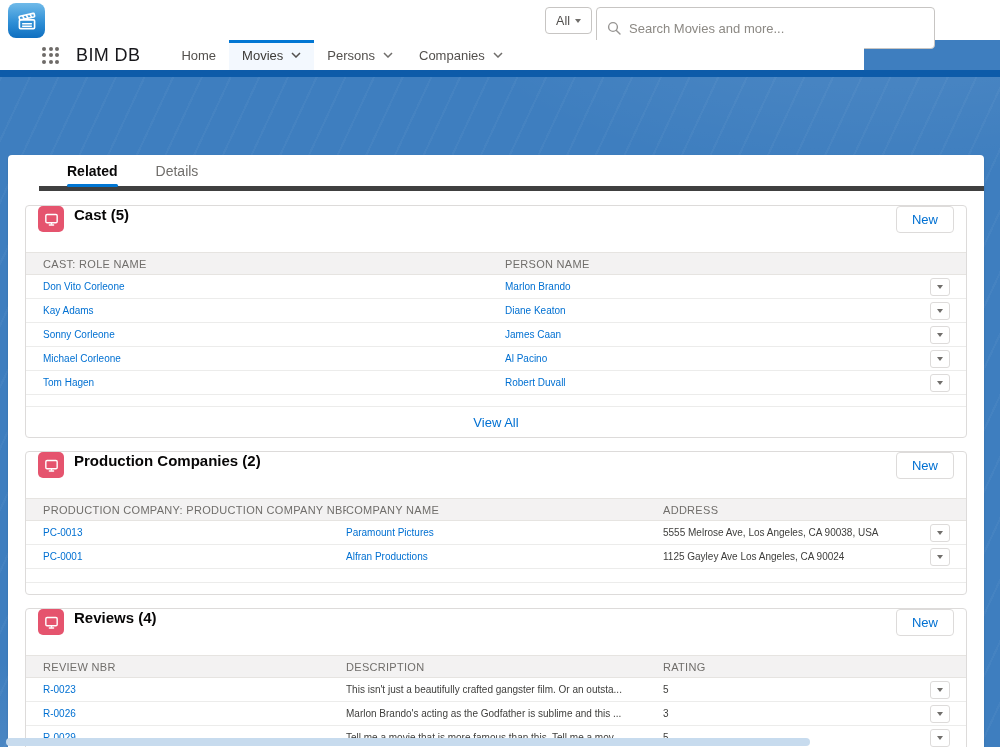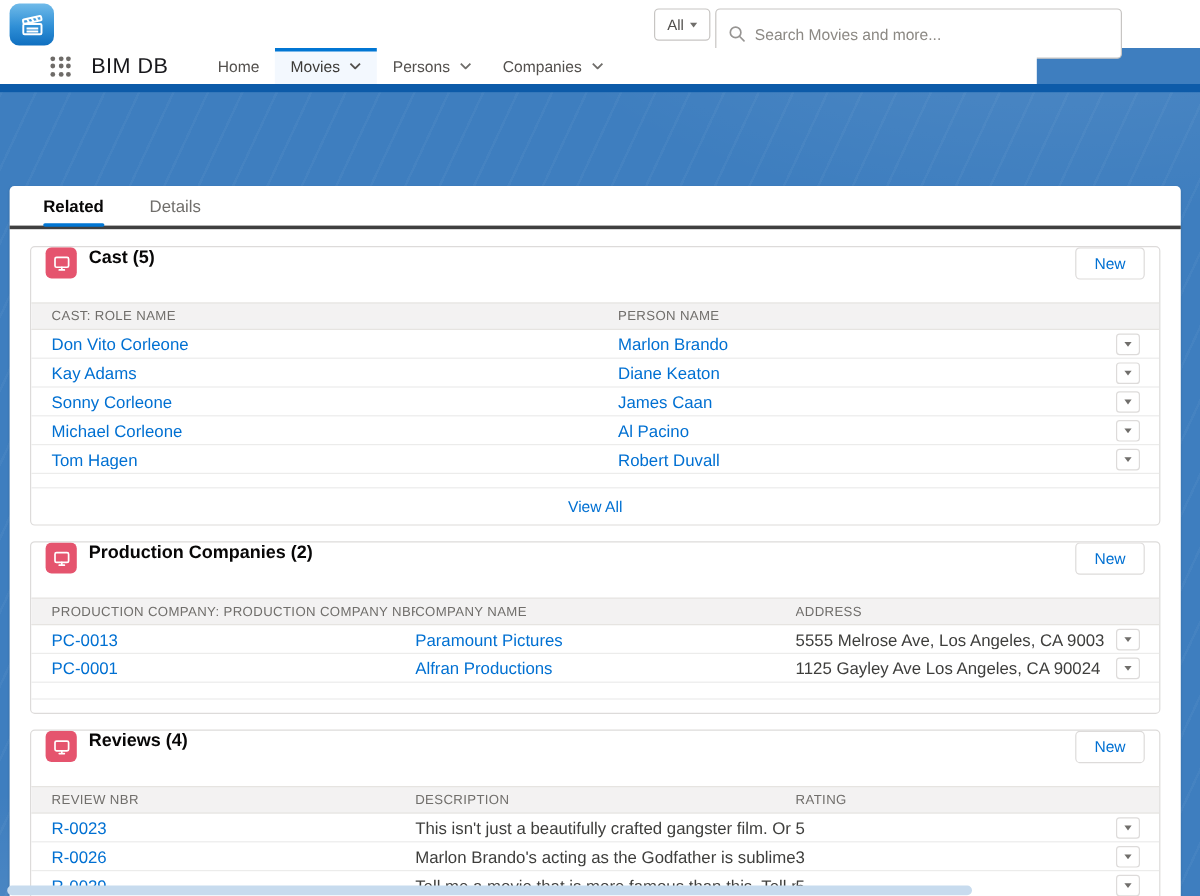--- a/index.html
+++ b/index.html
@@ -42,37 +42,37 @@
   
   .record-card { position:absolute; left:8px; top:7px; width:984px; height:57px; background:#f3f2f2;
     border-radius:4px; box-shadow:0 1px 2px rgba(0,0,0,.15); display:flex; align-items:center; padding-left:14px; }
   .obj-icon { width:30px; height:30px; border-radius:6px; background:#e5546e; display:flex; align-items:center; justify-content:center; flex:0 0 auto; }
   .record-meta { margin-left:12px; }
   .record-obj-label { font-size:12px; color:#65605c; }
   .record-title { font-size:16px; font-weight:bold; color:#080707; margin-top:2px; }
 
   
   .content-card { position:absolute; left:8px; top:78px; width:976px; height:620px; background:#fff; border-radius:4px 4px 0 0; box-shadow:0 1px 2px rgba(0,0,0,.15); }
-  .tabs-row { height:36px; border-bottom:3px solid #404040; display:flex; padding-left:28px; gap:38px; }
+  .tabs-row { height:36px; border-bottom:5px solid #404040; display:flex; padding-left:28px; gap:38px;margin-left:31px; }
   .tab { position:relative; display:flex; align-items:center; font-size:14px; color:#706e6b; cursor:pointer; }
   .tab.active { color:#080707; font-weight:bold; }
   .tab.active::after { content:""; position:absolute; left:0; right:0; bottom:-1px; height:3px; background:#0176d3; border-radius:2px; }
   .lists-area { padding:14px 17px 0 17px; }
 
   
   .rl-card { border:1px solid #dddbda; border-radius:4px; background:#fff; margin-bottom:13px; overflow:hidden; }
   .rl-header { height:46px; display:flex; align-items:flex-start; padding:0 12px; }
   .rl-icon { width:26px; height:26px; border-radius:5px; background:#e5546e; display:flex; align-items:center; justify-content:center; flex:0 0 auto; }
   .rl-title { margin-left:10px; font-size:15px; font-weight:bold; color:#080707; }
   .btn-new { margin-left:auto; height:27px; padding:0 15px; background:#fff; border:1px solid #dddbda; border-radius:4px;
     color:#0070d2; font-size:13px; font-family:inherit; cursor:pointer; }
   .thead { display:grid; align-items:center; height:23px; background:#f3f2f2; border-top:1px solid #e6e4e1; border-bottom:1px solid #e6e4e1;
     font-size:11px; color:#706e6b; letter-spacing:.3px; }
-  .trow { display:grid; align-items:center; height:24px; border-bottom:1px solid #ececeb; font-size:14px; color:#3e3e3c; }
-  .grid-cast  { grid-template-columns:479px 1fr 46px;gap:10px; }
+  .trow { display:grid; align-items:center; height:24px; border-bottom:1px solid #ececeb; font-size:10px; color:#3e3e3c; }
+  .grid-cast  { grid-template-columns:479px 1fr 46px; }
   .grid-three { grid-template-columns:320px 317px 1fr 46px; }
   .c1 { padding-left:17px; white-space:nowrap; overflow:hidden; }
   .cell { white-space:nowrap; overflow:hidden; }
   a.link { color:#0070d2; text-decoration:none; cursor:pointer; }
   a.link.dotted { border-bottom:1px dotted #9cc1e5; padding-bottom:1px; }
   .row-action { width:20px; height:18px; border:1px solid #dddbda; border-radius:3px; background:#fff;
     display:flex; align-items:center; justify-content:center; justify-self:end; margin-right:16px; cursor:pointer; }
   .caret-down { width:0; height:0; border-left:3.5px solid transparent; border-right:3.5px solid transparent; border-top:4.5px solid #706e6b; }
   .caret-down.sm { border-left-width:3px; border-right-width:3px; border-top-width:4px; }
   .spacer-row { border-bottom:1px solid #ececeb; }

